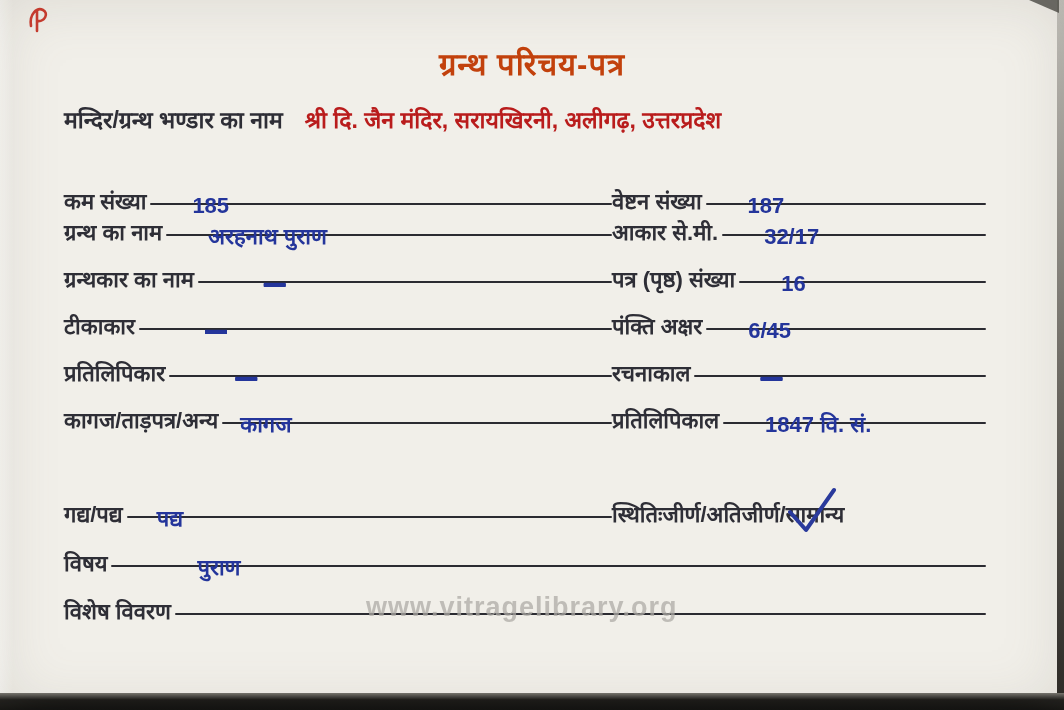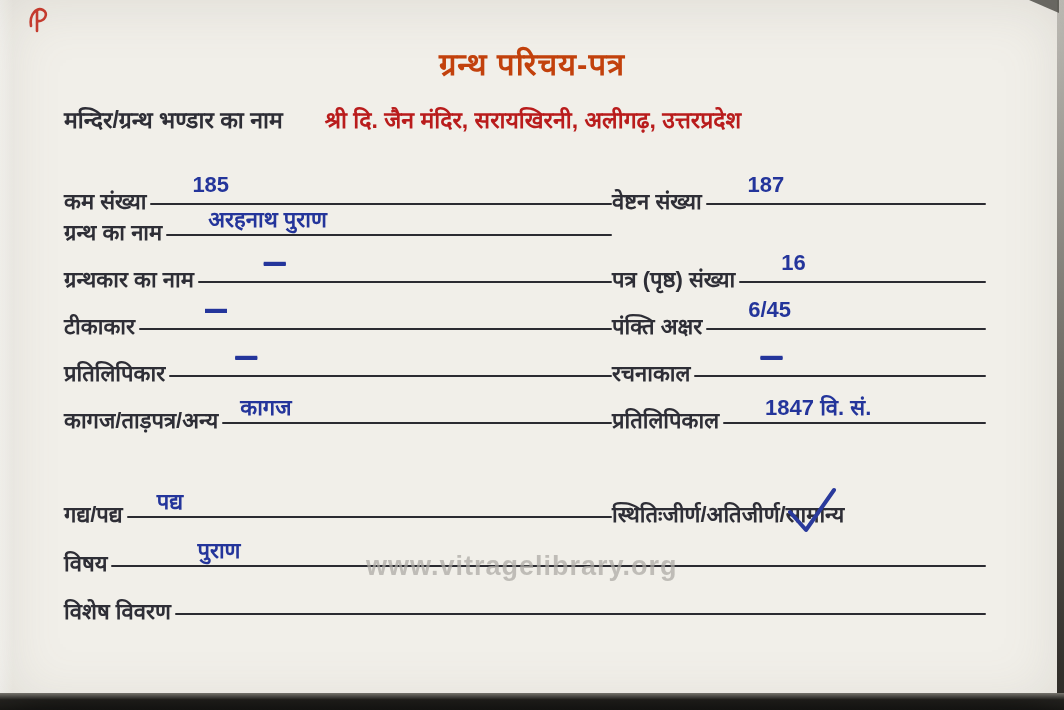--- a/index.html
+++ b/index.html
@@ -19,41 +19,41 @@
   .edge-left{position:absolute;left:0;top:0;bottom:17px;width:13px;
     background:linear-gradient(to right,#fbfaf6,rgba(251,250,246,0));}
   .corner-tr{position:absolute;top:0;right:5px;width:30px;height:13px;
     background:#45443f;clip-path:polygon(0 0,100% 0,100% 100%);opacity:.8;}
   .red-mark{position:absolute;left:24px;top:4px;z-index:3;}
   
   .title{position:absolute;top:42px;left:0;right:0;text-align:center;
     font-size:31px;font-weight:700;color:#c2410c;letter-spacing:1px;z-index:1;}
   
   .head-row{position:absolute;top:103px;left:64px;right:60px;display:flex;
-    align-items:baseline;gap:42px;z-index:1;}
+    align-items:baseline;gap:22px;z-index:1;}
   .head-row .lbl{font-size:23px;}
   .head-row .hval{color:#b91c1c;font-weight:700;font-size:23px;white-space:nowrap;}
   
   .row{position:absolute;left:64px;right:78px;height:47px;display:flex;
     align-items:center;z-index:1;}
   .grp-l{display:flex;align-items:center;width:548px;flex-shrink:0;height:100%;}
   .grp-r{display:flex;align-items:center;flex:1;height:100%;}
   .lbl{white-space:nowrap;color:#2e2e36;font-size:22px;font-weight:600;}
-  .fill{flex:1;position:relative;height:100%;display:flex;align-items:flex-start;}
+  .fill{flex:1;position:relative;height:100%;display:flex;align-items:flex-end;}
   .fill::after{content:"";position:absolute;left:4px;right:0;top:27px;height:2px;
     background:#2b2b31;border-radius:1px;}
   .val{position:relative;z-index:1;color:#24359b;font-weight:700;font-size:22px;
     white-space:nowrap;padding-left:46px;transform:translateY(-4px);}
   .val.dash{font-weight:900;letter-spacing:-1px;padding-left:70px;
     text-shadow:0 .7px 0 #24359b,0 -.7px 0 #24359b;}
   .opt{position:relative;display:inline-block;color:#2e2e36;font-size:22px;
     font-weight:600;white-space:nowrap;}
   .check-svg{position:absolute;left:-4px;top:-12px;z-index:2;}
   
-  .watermark{position:absolute;left:366px;top:551px;z-index:2;
+  .watermark{position:absolute;left:366px;top:592px;z-index:2;
     font-size:27px;font-weight:700;letter-spacing:1px;
     color:rgba(173,171,165,.75);}
 </style>
 </head>
 <body>
 
 <div class="card">
 
   <svg class="red-mark" width="28" height="30" viewBox="0 0 28 30">
     <path d="M7,22 C5,10 13,3 19,6 C25,9 21,18 13,17 M13,7 L13,27" fill="none" stroke="#c43b2e" stroke-width="2.6" stroke-linecap="round"></path>
@@ -79,20 +79,26 @@
           <span class="val">187</span>
         </span>
     </div>
   </div>
 
   <div class="row" style="top:207px">
     <div class="grp-l">
       <span class="lbl">ग्रन्थ का नाम</span>
       <span class="fill">
           <span class="val">अरहनाथ पुराण</span>
+        </span>
+    </div>
+    <div class="grp-r">
+      <span class="lbl">आकार से.मी.</span>
+      <span class="fill">
+          <span class="val">32/17</span>
         </span>
     </div>
   </div>
 
   <div class="row" style="top:254px">
     <div class="grp-l">
       <span class="lbl">ग्रन्थकार का नाम</span>
       <span class="fill">
           <span class="val dash">—</span>
         </span>

